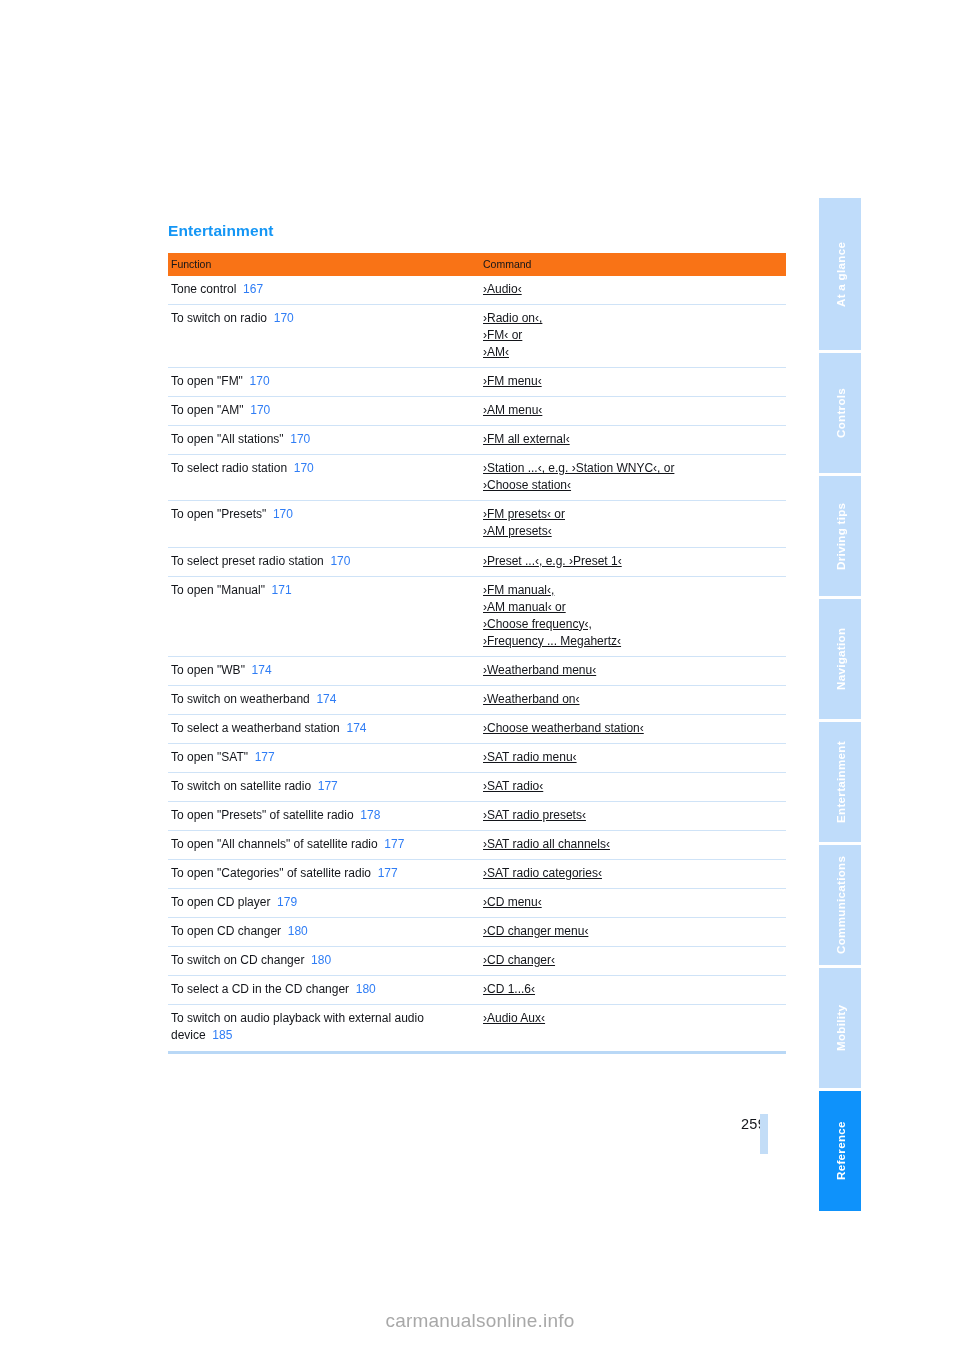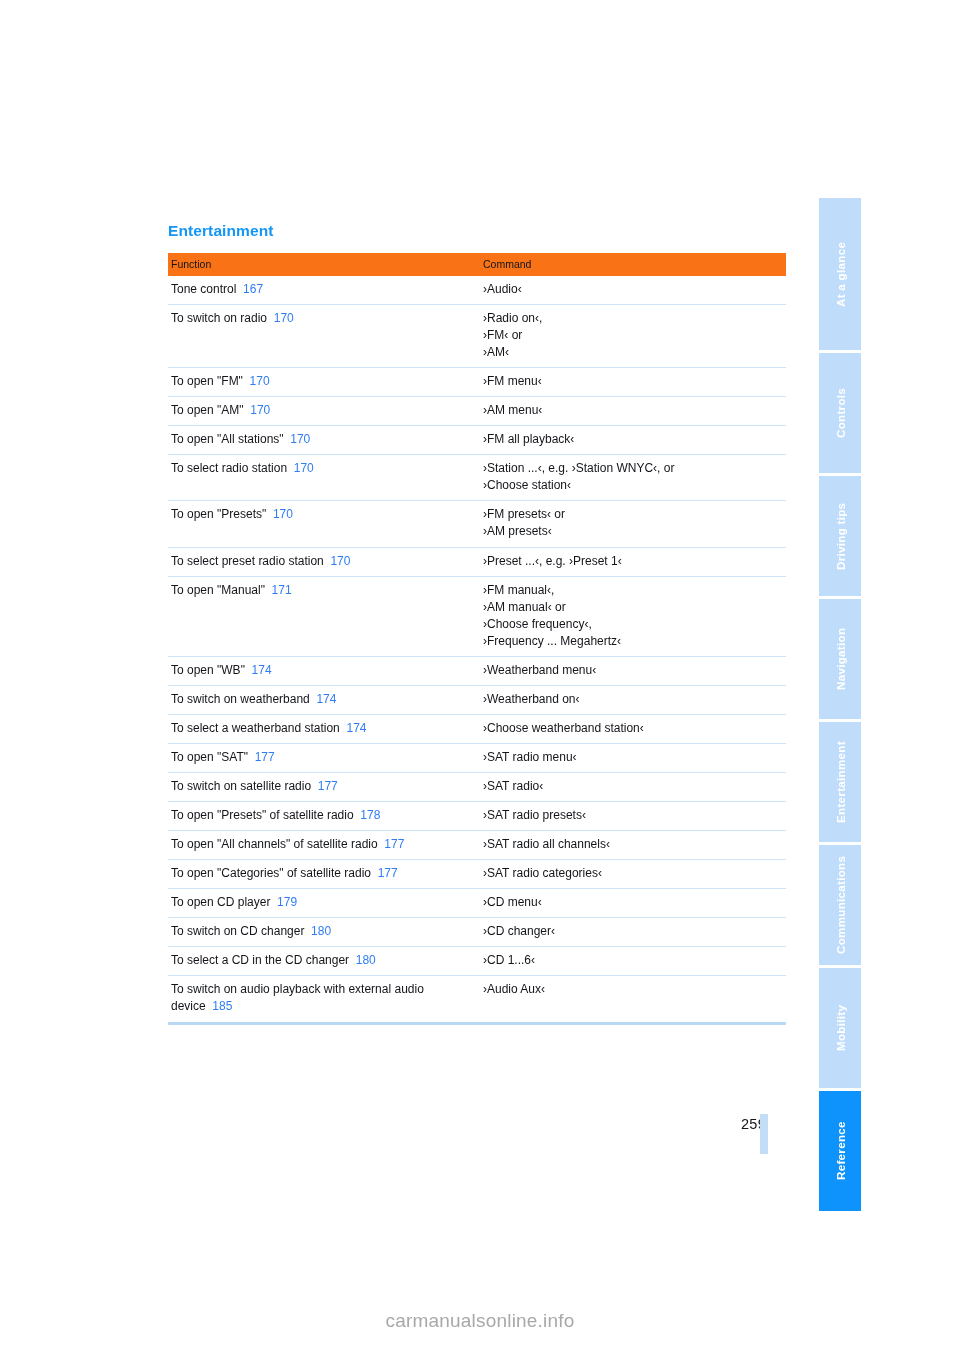--- a/index.html
+++ b/index.html
@@ -77,21 +77,21 @@
     vertical-align: top;
   }
   td.func-cell { padding-right: 10px; }
 
   .pageref {
     color: #2f7df5;
     white-space: nowrap;
   }
   .pageref::before { content: "\00a0\00a0"; }
 
-  .cmd-line { display: block; white-space: nowrap; }
+  .cmd-line { display: block; white-space: nowrap; text-decoration: underline; }
 
   .table-end-rule {
     width: 618px;
     height: 3px;
     background: #b9d8f6;
     margin-top: 1px;
   }
 
   
   .page-number-row {
@@ -211,21 +211,21 @@
           </tr>
           <tr>
             <td class="func-cell"><span>To open "AM"</span><span class="pageref">170</span></td>
             <td>
               <span class="cmd-line">›AM menu‹</span>
             </td>
           </tr>
           <tr>
             <td class="func-cell"><span>To open "All stations"</span><span class="pageref">170</span></td>
             <td>
-              <span class="cmd-line">›FM all playback‹</span>
+              <span class="cmd-line">›FM all external‹</span>
             </td>
           </tr>
           <tr>
             <td class="func-cell"><span>To select radio station</span><span class="pageref">170</span></td>
             <td>
               <span class="cmd-line">›Station ...‹, e.g. ›Station WNYC‹, or</span>
               <span class="cmd-line">›Choose station‹</span>
             </td>
           </tr>
           <tr>
@@ -298,20 +298,26 @@
               <span class="cmd-line">›SAT radio categories‹</span>
             </td>
           </tr>
           <tr>
             <td class="func-cell"><span>To open CD player</span><span class="pageref">179</span></td>
             <td>
               <span class="cmd-line">›CD menu‹</span>
             </td>
           </tr>
           <tr>
+            <td class="func-cell"><span>To open CD changer</span><span class="pageref">180</span></td>
+            <td>
+              <span class="cmd-line">›CD changer menu‹</span>
+            </td>
+          </tr>
+          <tr>
             <td class="func-cell"><span>To switch on CD changer</span><span class="pageref">180</span></td>
             <td>
               <span class="cmd-line">›CD changer‹</span>
             </td>
           </tr>
           <tr>
             <td class="func-cell"><span>To select a CD in the CD changer</span><span class="pageref">180</span></td>
             <td>
               <span class="cmd-line">›CD 1...6‹</span>
             </td>

